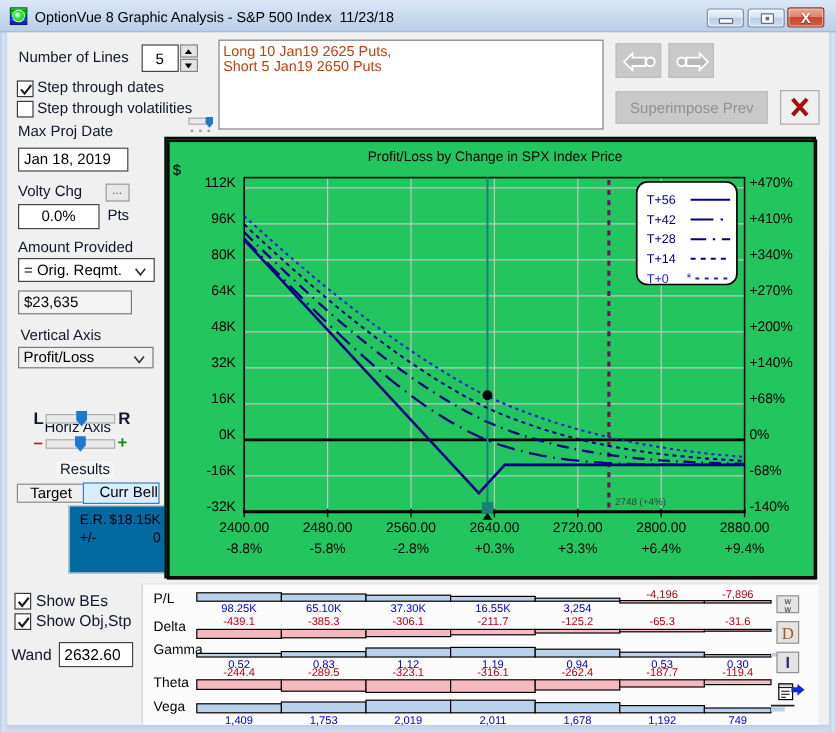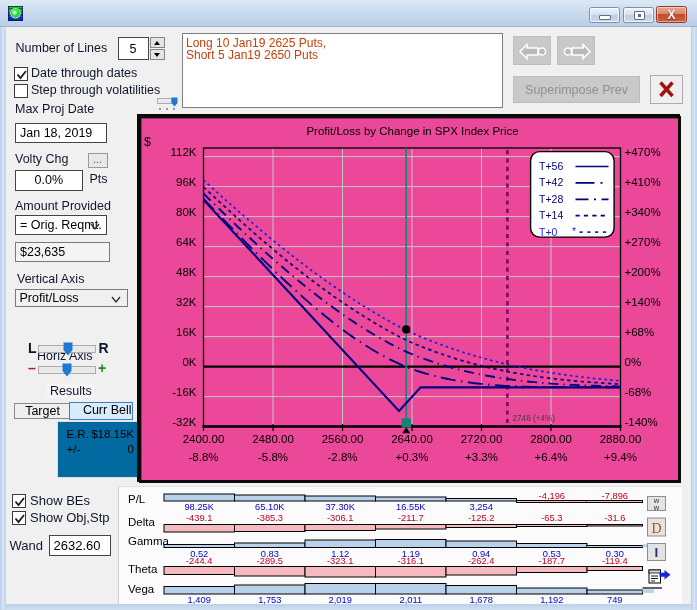--- a/index.html
+++ b/index.html
@@ -44,21 +44,21 @@
 .sthumb{position:absolute;}
 
 .chev{position:absolute;width:10px;height:10px;}
 
 .gbtn{position:absolute;background:#c9c9c9;border:1px solid #bdbdbd;}
 #closebtn{position:absolute;left:594px;top:8px;width:84.5px;height:31px;background:#e5e5e5;border:2px solid #1e62c8;}
 #closebtn .dot{position:absolute;left:1.5px;top:1.5px;right:1.5px;bottom:1.5px;border:1px dotted #111;}
 #closebtn .txt{position:absolute;left:32px;top:6px;font-size:14px;font-weight:bold;color:#000;}
 #xbtn{position:absolute;left:644px;top:48px;width:33px;height:28.5px;background:#efefef;border:1px solid #ababab;}
 
-#chart{position:absolute;left:131px;top:87px;width:542.5px;height:367.5px;background:#ec4899;border:2.4px solid #0a0a0a;}
+#chart{position:absolute;left:131px;top:87px;width:542.5px;height:367.5px;background:#22c55e;border:2.4px solid #0a0a0a;}
 
 #greek{position:absolute;left:112px;top:459px;width:564px;height:118px;background:#fbfbfc;border-left:1px solid #cfcfcf;border-top:1px solid #e2e2e2;}
 </style>
 </head>
 <body>
 <div id="win">
   <div class="frame-edge" style="left:0;top:27px;width:6px;height:583px;"></div>
   <div class="frame-edge" style="left:691px;top:27px;width:6px;height:583px;"></div>
   <div style="position:absolute;left:6px;top:604px;width:685px;height:6px;background:linear-gradient(180deg,#bdd0e9,#cfdff2);"></div>
   <div id="titlebar">
@@ -70,20 +70,21 @@
       <rect x="0.8" y="5.3" width="13.4" height="1.5" fill="#0cae0c"></rect>
       <rect x="0.8" y="6.8" width="13.4" height="1.5" fill="#2a50ff"></rect>
       <rect x="0.8" y="8.3" width="13.4" height="1.5" fill="#1430c8"></rect>
       <rect x="0.8" y="9.8" width="13.4" height="1.5" fill="#2a50ff"></rect>
       <rect x="0.8" y="11.3" width="13.4" height="2.9" fill="#1028b8"></rect>
       <circle cx="7.5" cy="7.3" r="5.3" fill="#dff0e2"></circle>
       <circle cx="7.5" cy="7.3" r="4.6" fill="#22dd33"></circle>
       <circle cx="6.7" cy="6.5" r="2.4" fill="#88ff88"></circle>
       <circle cx="6.3" cy="6.2" r="1.2" fill="#ffffff"></circle>
     </svg>
+    <div id="title-txt">OptionVue 8 Graphic Analysis - S&amp;P 500 Index  11/23/18</div>
     <div class="wbtn" id="btn-min">
         <div class="g"></div>
       </div>
     <div class="wbtn" id="btn-max">
         <div class="g">
           <div class="g2"></div>
         </div>
       </div>
     <div class="wbtn" id="btn-close">
         <div class="g">X</div>
@@ -100,33 +101,33 @@
         </div>
         <div class="dn">
           <div class="tri"></div>
         </div>
       </div>
 <div class="cb" style="left:8px;top:39.5px;">
         <svg width="14" height="14" viewBox="0 0 14 14">
           <polyline points="2.5,6.5 5.5,10 11,3" fill="none" stroke="#1a1a1a" stroke-width="1.8"></polyline>
         </svg>
       </div>
-<div class="lbl" style="left:25px;top:38.6px;">Date through dates</div>
+<div class="lbl" style="left:25px;top:38.6px;">Step through dates</div>
 <div class="cb" style="left:8px;top:56.5px;"></div>
 <div class="lbl" style="left:25px;top:55.6px;">Step through volatilities</div>
 <div class="lbl" style="left:9px;top:75px;">Max Proj Date</div>
 <div class="inp" style="left:9px;top:96px;width:91.5px;height:20px;">Jan 18, 2019</div>
 <div class="lbl" style="left:9px;top:125px;">Volty Chg</div>
 <div style="position:absolute;left:81.5px;top:125.5px;width:20px;height:15.5px;background:#e8e8e8;border:1px solid #9a9a9a;font-size:10px;text-align:center;line-height:11px;color:#555;">...</div>
 <div class="inp" style="left:9px;top:142.5px;width:67.5px;height:21px;padding:0;">
         <span style="width:100%;text-align:center;">0.0%</span>
       </div>
 <div class="lbl" style="left:83.5px;top:145px;">Pts</div>
 <div class="lbl" style="left:9px;top:171.5px;">Amount Provided</div>
-<div class="inp" style="left:9px;top:188px;width:92px;height:20px;">= Orig. Reqmt.<svg class="chev" style="right:6px;top:6px;" viewBox="0 0 10 10">
+<div class="inp" style="left:9px;top:188px;width:114px;height:20px;">= Orig. Reqmt.<svg class="chev" style="right:6px;top:6px;" viewBox="0 0 10 10">
           <polyline points="1,2 5,7 9,2" fill="none" stroke="#333" stroke-width="1.4"></polyline>
         </svg></div>
 <div class="inp" style="left:9px;top:214.5px;width:95px;height:20px;background:#f4f4f4;border-color:#7a7a7a;">$23,635</div>
 <div class="lbl" style="left:11px;top:245px;">Vertical Axis</div>
 <div class="inp" style="left:8.5px;top:262px;width:113px;height:18px;background:#f0f0f0;border-color:#7a7a7a;">Profit/Loss<svg class="chev" style="right:6px;top:5px;" viewBox="0 0 10 10">
           <polyline points="1,2 5,7 9,2" fill="none" stroke="#333" stroke-width="1.4"></polyline>
         </svg></div>
 <div class="lbl" style="left:31px;top:294px;margin-top:28px;">Horiz Axis</div>
 <div class="lbl" style="left:22px;top:312.5px;font-size:14px;font-weight:bold;">L</div>
 <div class="track" style="left:32px;top:317.5px;width:57.5px;height:8px;"></div>

